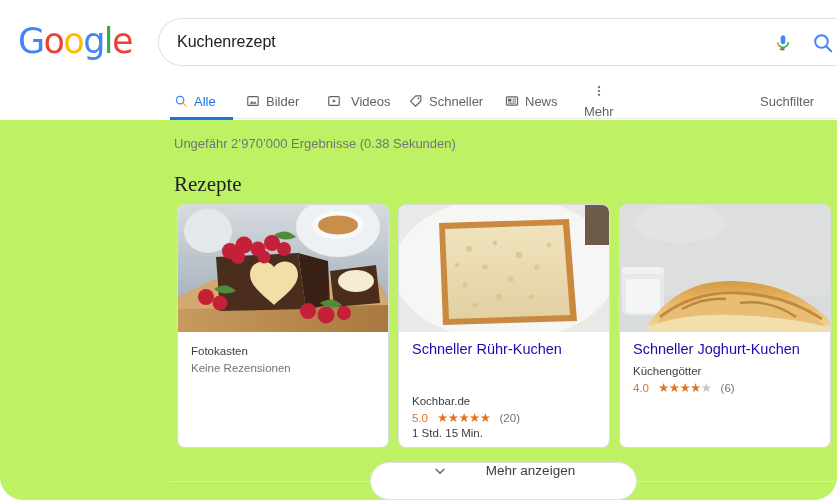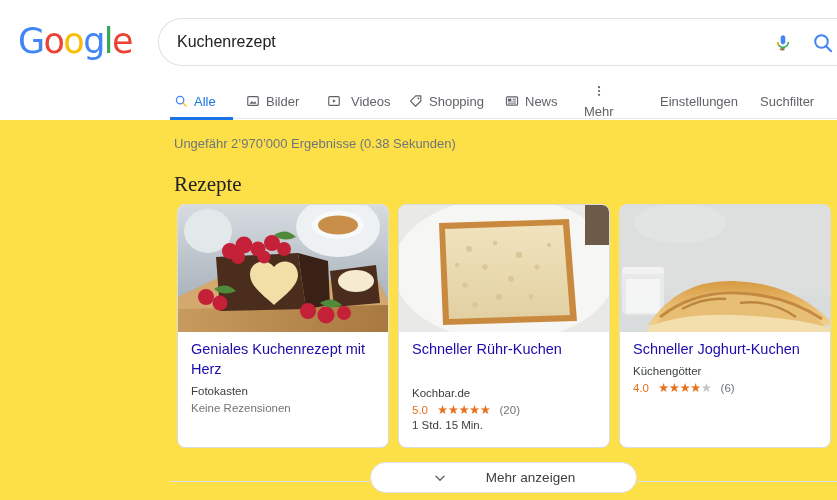--- a/index.html
+++ b/index.html
@@ -6,21 +6,22 @@
   html, body {
     margin: 0; padding: 0;
     width: 837px; height: 500px;
     background: #ffffff;
     font-family: "Liberation Sans", sans-serif;
     overflow: hidden;
   }
   #page {
     position: relative;
     width: 837px; height: 500px;
-    background: #fde047;
+    background: #bef264;
+    border-radius: 23px;
   }
 
   
   .header {
     position: absolute; top: 0; left: 0;
     width: 837px; height: 120px;
     background: #fff;
   }
   .logo {
     position: absolute; left: 18px; top: 24px;
@@ -177,25 +178,25 @@
     width: 667px; height: 38px;
   }
   .showmore-line {
     position: absolute; top: 19px; height: 1px;
     background: #dfe1e5;
   }
   .showmore-line.left { left: 0; width: 200px; }
   .showmore-line.right { left: 467px; width: 200px; }
   .showmore-btn {
     position: absolute; left: 200px; top: 0;
-    width: 267px; height: 31px;
+    width: 267px; height: 38px;
     border: 1px solid #dfe1e5;
     border-radius: 19px;
     background: #fff;
-    display: flex; align-items: center; justify-content: center;
+    display: flex; justify-content: center;
     gap: 38px;
     cursor: pointer;
   }
   .showmore-label {
     font-size: 13.5px; color: #3c4043;
   }
   .chev {
     width: 16px; height: 16px;
     display: inline-flex; align-items: center; justify-content: center;
   }
@@ -268,21 +269,21 @@
         <span>Videos</span>
       </div>
 
       <div class="nav-item" style="left:409px;">
         <span class="nav-ico">
           <svg width="14" height="14" viewBox="0 0 24 24">
             <path d="M11.5 3.2H20.3v8.8l-9 9-8.8-8.8z" fill="none" stroke="#5f6368" stroke-width="2" stroke-linejoin="round"></path>
             <circle cx="16.2" cy="7.6" r="1.6" fill="#5f6368"></circle>
           </svg>
         </span>
-        <span>Shopping</span>
+        <span>Schneller</span>
       </div>
 
       <div class="nav-item" style="left:505px;">
         <span class="nav-ico">
           <svg width="14" height="14" viewBox="0 0 24 24">
             <rect x="2.5" y="5" width="19" height="14" rx="1.6" fill="none" stroke="#5f6368" stroke-width="2"></rect>
             <rect x="5" y="8" width="6" height="5" fill="#5f6368"></rect>
             <rect x="13" y="8" width="6" height="1.6" fill="#5f6368"></rect>
             <rect x="13" y="11.4" width="6" height="1.6" fill="#5f6368"></rect>
             <rect x="5" y="14.8" width="14" height="1.6" fill="#5f6368"></rect>
@@ -295,21 +296,20 @@
         <span class="nav-ico">
           <svg width="14" height="14" viewBox="0 0 24 24">
             <circle cx="12" cy="5.5" r="1.9" fill="#5f6368"></circle>
             <circle cx="12" cy="12" r="1.9" fill="#5f6368"></circle>
             <circle cx="12" cy="18.5" r="1.9" fill="#5f6368"></circle>
           </svg>
         </span>
         <span>Mehr</span>
       </div>
 
-      <div class="nav-plain" style="left:660px;">Einstellungen</div>
       <div class="nav-plain" style="left:760px;">Suchfilter</div>
     </div>
   </div>
 
   <div class="result-stats">Ungefähr 2’970’000 Ergebnisse (0.38 Sekunden)</div>
 
   <div class="section-title">Rezepte</div>
 
   <div class="cards">
 
@@ -351,21 +351,20 @@
             <circle cx="130" cy="106" r="8"></circle>
               <circle cx="148" cy="110" r="8.5"></circle>
             <circle cx="166" cy="108" r="7"></circle>
           </g>
           <path d="M96 30 q12 -8 22 2 q-12 6 -22 -2z" fill="#4f8b3a"></path>
           <path d="M36 84 q12 -8 22 2 q-12 6 -22 -2z" fill="#4f8b3a"></path>
           <path d="M142 98 q12 -8 22 2 q-12 6 -22 -2z" fill="#4f8b3a"></path>
         </svg>
       </div>
       <div class="card-body">
-        <div class="card-title">Geniales Kuchenrezept mit Herz</div>
         <div class="card-source">Fotokasten</div>
         <div class="card-norev">Keine Rezensionen</div>
       </div>
     </div>
 
     <div class="card">
       <div class="card-img">
         <svg class="art" viewBox="0 0 212 127" preserveAspectRatio="none">
           <defs>
             <linearGradient id="crumb" x1="0" y1="0" x2="0" y2="1">
@@ -389,21 +388,21 @@
               <circle cx="100" cy="92" r="3"></circle>
             <circle cx="132" cy="92" r="2.4"></circle>
               <circle cx="76" cy="100" r="2.6"></circle>
             <circle cx="150" cy="40" r="2.2"></circle>
               <circle cx="58" cy="60" r="2.2"></circle>
           </g>
         </svg>
       </div>
       <div class="card-body">
         <div class="card-title">Schneller Rühr-Kuchen</div>
-        <div class="card-source" style="margin-top:28px;">Kochbar.de</div>
+        <div class="card-source" style="margin-top:36px;">Kochbar.de</div>
         <div class="rating-row">
           <span class="rating-val">5.0</span>
           <span class="stars"><span class="star-on">★★★★★</span></span>
           <span class="rating-count">(20)</span>
         </div>
         <div class="card-time">1 Std. 15 Min.</div>
       </div>
     </div>
 
     <div class="card">

